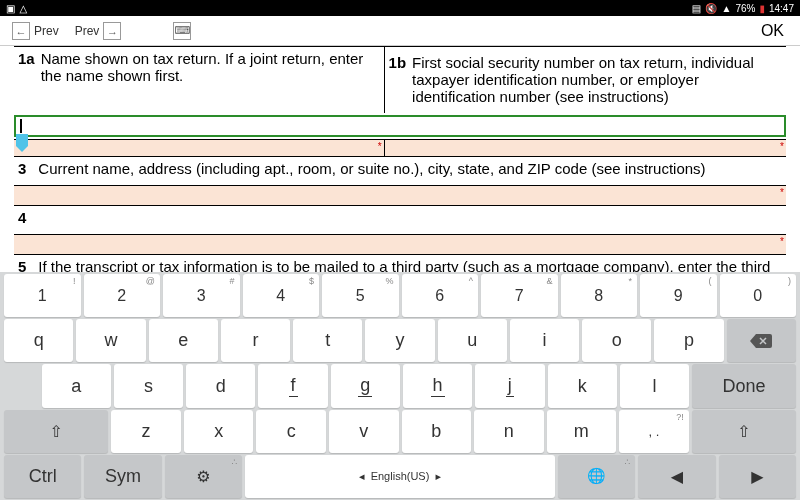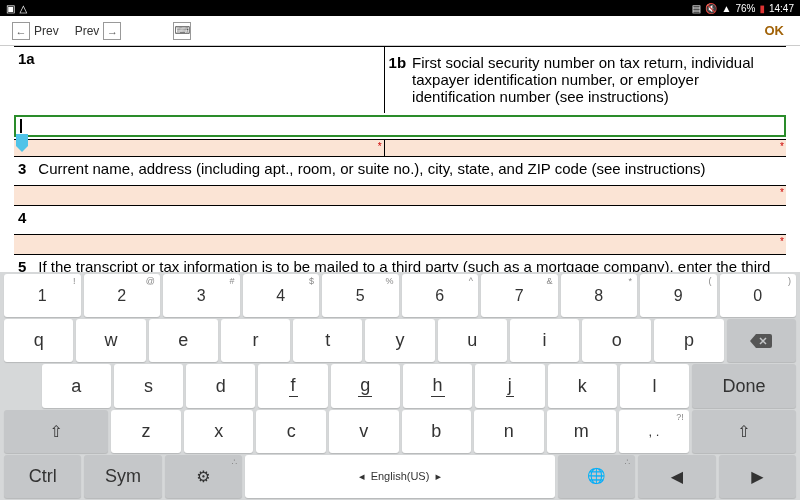--- a/index.html
+++ b/index.html
@@ -3,21 +3,21 @@
 <meta charset="utf-8">
 <style>
 *{margin:0;padding:0;box-sizing:border-box;font-family:Arial,Helvetica,sans-serif}
 body{width:800px;height:500px;overflow:hidden;background:#d6d8d9;display:flex;flex-direction:column}
 .status-bar{height:16px;background:#000;color:#fff;display:flex;align-items:center;font-size:10px;padding:0 6px;justify-content:space-between}
 .status-left,.status-right{display:flex;gap:4px;align-items:center}
 .toolbar{height:30px;background:#fff;border-bottom:1px solid #ccc;display:flex;align-items:center;padding:0 8px;gap:8px}
 .tb-btn{display:flex;align-items:center;gap:4px;font-size:12px;color:#333;padding:4px;cursor:pointer}
 .sq-icon{width:18px;height:18px;border:1px solid #999;display:flex;align-items:center;justify-content:center;font-size:11px;color:#555}
 .tb-spacer{flex:1}
-.ok-btn{font-size:13px;font-weight:bold;color:#a16207;padding:4px 8px;cursor:pointer}
+.ok-btn{font-size:16px;font-weight:normal;color:#000000;padding:4px 8px;cursor:pointer}
 .document{flex:1;background:#fff;overflow:hidden;position:relative;font-size:15px;color:#000}
 .form-wrap{padding:0 14px}
 .row-split{display:flex;border-top:1px solid #000}
 .cell-a{width:48%;padding:3px 4px 8px 4px;border-right:1px solid #000;display:flex}
 .cell-b{width:52%;padding:7px 4px 8px 4px;display:flex}
 .lbl{font-weight:bold;white-space:nowrap;margin-right:6px}
 .row-full{border-top:1px solid #000;padding:3px 4px 8px 4px;display:flex}
 .hl{background:#fbe4d5}
 .input-row{height:20px;border-top:1px solid #000;position:relative}
 .input-row.hl::after,.row-full.hl::after,.hl-strip::after{content:"*";position:absolute;right:2px;top:1px;color:#c00;font-size:10px}
@@ -71,20 +71,21 @@
   </div>
   <div class="tb-spacer"></div>
   <div class="ok-btn">OK</div>
 </div>
 
 <div class="document">
   <div class="form-wrap">
     <div class="row-split">
       <div class="cell-a">
         <span class="lbl">1a</span>
+        <span>Name shown on tax return. If a joint return, enter the name shown first.</span>
       </div>
       <div class="cell-b">
         <span class="lbl">1b</span>
         <span style="font-weight:normal">First social security number on tax return, individual taxpayer identification number, or employer identification number (see instructions)</span>
       </div>
     </div>
     <div class="active-input">
       <div class="cursor"></div>
     </div>
     <div class="row-split hl" style="position:relative">

